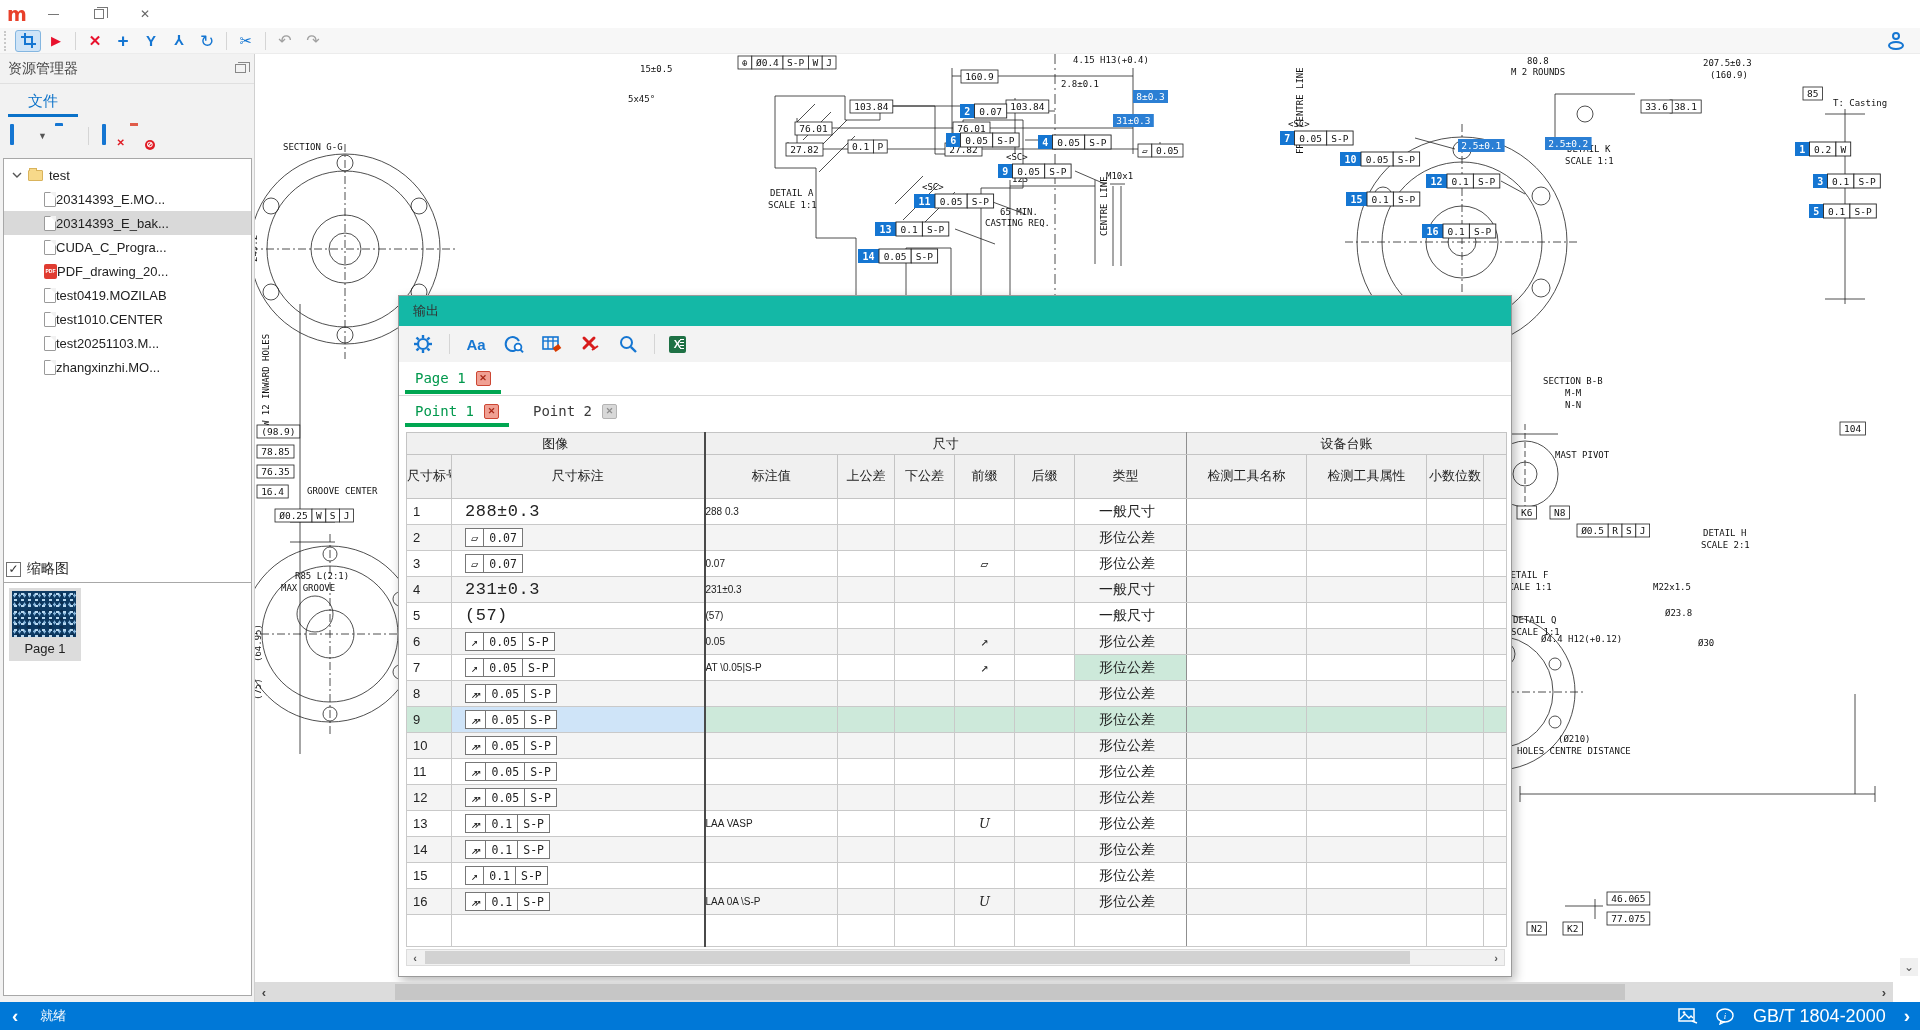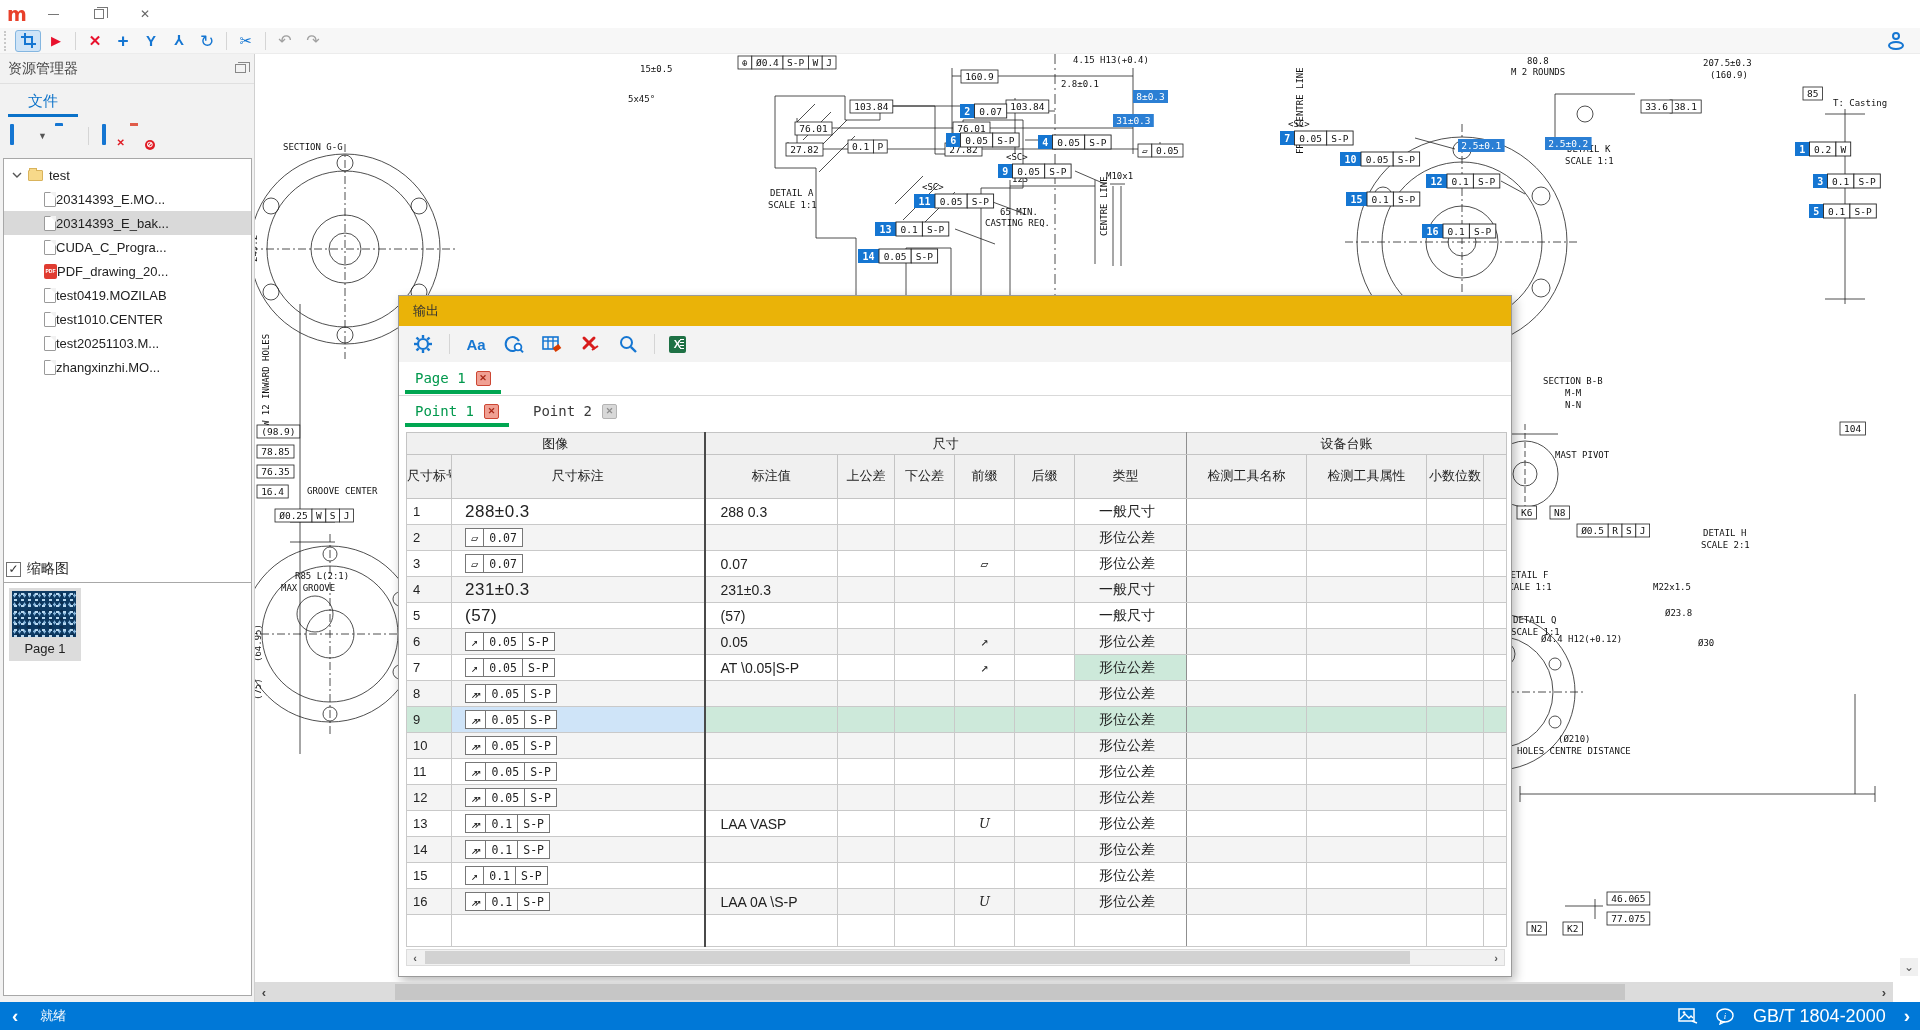--- a/index.html
+++ b/index.html
@@ -72,21 +72,21 @@
 
 
 #main-hscroll{position:absolute;left:0;bottom:0;width:1638px;height:20px;background:#dcdcdc;display:flex;align-items:center}
 #main-hscroll .arr{width:18px;text-align:center;font-size:13px;color:#444;font-weight:bold}
 #main-hthumb{position:absolute;left:140px;width:1230px;top:2px;height:16px;background:#c6c6c6}
 #main-hscroll .arr.right{position:absolute;right:0}
 #vscroll-arrow{position:absolute;right:2px;bottom:26px;width:18px;height:18px;color:#555;font-size:12px;text-align:center;line-height:18px;background:#f0f0f0}
 
 
 #output-panel{position:absolute;left:143px;top:241px;width:1114px;height:682px;background:#fff;border:1px solid #9a9a9a;box-shadow:3px 4px 10px rgba(0,0,0,.28)}
-#op-title{height:30px;display:flex;align-items:center;padding-left:14px;font-size:13px;color:#333;background:#eab308}
+#op-title{height:30px;display:flex;align-items:center;padding-left:14px;font-size:13px;color:#333;background:#14b8a6}
 #op-toolbar{height:36px;display:flex;align-items:center;background:#f3f3f3;padding-left:12px;gap:14px}
 .op-sep{width:1px;height:20px;background:#d5d5d5}
 .op-ic{display:flex;align-items:center;justify-content:center;width:24px;height:24px}
 .aa{font-size:15px;font-weight:bold;color:#1576d2}
 .excel{width:17px;height:17px;background:#1e7145;border-radius:2px;color:#fff;font-size:11px;font-weight:bold;text-align:center;line-height:17px;position:relative}
 .excel:after{content:"";position:absolute;right:2px;top:3px;width:4px;height:11px;background:repeating-linear-gradient(#fff 0 1px,transparent 1px 3px)}
 #op-pagetabs{height:34px;display:flex;align-items:flex-start;border-bottom:1px solid #d9d9d9;padding-top:5px}
 #op-pointtabs{height:32px;display:flex;align-items:flex-start;padding-top:4px}
 .tab{display:flex;align-items:center;gap:10px;margin-left:14px;position:relative;padding:3px 2px 8px}
 .tab-label{font-family:"DejaVu Sans Mono",monospace;font-size:14px}
@@ -104,27 +104,27 @@
 thead th{background:#f0f0f0;font-weight:normal;text-align:center;border-color:#c4c4c4}
 tr.grp th{height:22px;font-size:13px}
 tr.hdr th{height:44px;line-height:1.25}
 td{height:26px;padding:0 3px}
 tbody tr:nth-child(even) td{background:#f4f4f4}
 table,th,td{border-color:#c9c9c9}
 .bR{border-right:2px solid #4a4a4a!important}
 .bR2{border-right:1px solid #8f8f8f!important}
 .c-id{padding-left:6px}
 .c-ann{padding-left:13px}
-.ann-text{font-family:Liberation Sans, sans-serif;font-size:17px;letter-spacing:.5px}
+.ann-text{font-family:Liberation Mono, monospace;font-size:17px;letter-spacing:.5px}
 .fcf{display:inline-flex;border:1px solid #777;background:#fff;height:19px;align-items:stretch;font-family:"DejaVu Sans Mono",monospace;font-size:11.5px}
 .fcf-seg{display:flex;align-items:center;padding:0 5px;border-left:1px solid #777}
 .fcf-seg:first-child{border-left:none}
 .fcf .sym{font-size:12px}
 .sym.arrow2{letter-spacing:-4px;padding-right:8px}
-.c-val{font-size:14px;padding-left:15px}
+.c-val{font-size:10px;padding-left:0}
 .c-type{text-align:center;padding-right:10px;font-size:14px}
 .c-pre{text-align:center;font-family:"DejaVu Sans Mono",monospace}
 .u-it{font-style:italic;font-family:"DejaVu Serif",serif}
 .hl-green{background:#cde9da!important}
 tr.row-sel td{background:#cde9da!important}
 tr.row-sel td.c-ann{background:#cfe4f8!important}
 tr.empty-last td{height:32px;background:#fff!important}
 
 
 #op-hscroll{margin:2px 6px 0 7px;height:17px;background:#f1f1f1;border:1px solid #dcdcdc;position:relative;display:flex;align-items:center}

